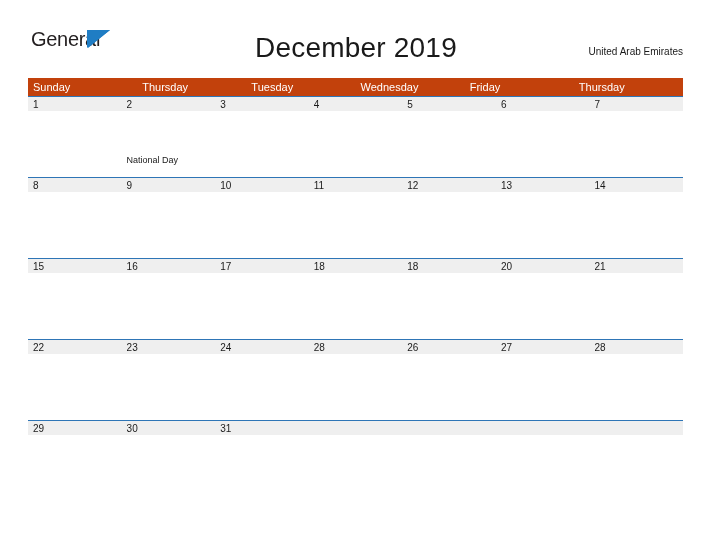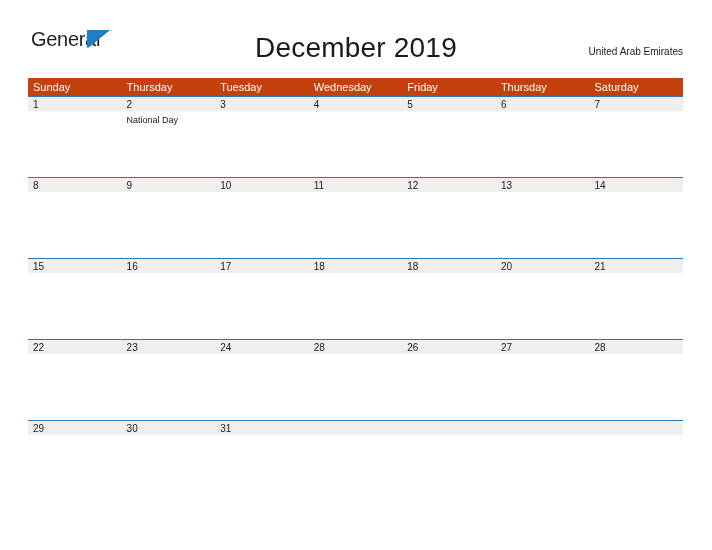--- a/index.html
+++ b/index.html
@@ -134,20 +134,21 @@
 
   .week .events {
     display: flex;
     background: #ffffff;
     height: 66px;
   }
   .week .events .cell {
     flex: 1 1 0;
     padding: 3px 4px 0 5px;
     overflow: hidden;
+    margin-top: 40px;
   }
   .week .events .event {
     font-size: 9px;
     line-height: 12px;
     color: #1a1a1a;
     white-space: nowrap;
     overflow: hidden;
   }
 </style>
 </head>
@@ -178,21 +179,20 @@
 
   <div class="calendar">
 
     <div class="weekday-header">
       <div class="cell">Sunday</div>
       <div class="cell">Thursday</div>
       <div class="cell">Tuesday</div>
       <div class="cell">Wednesday</div>
       <div class="cell">Friday</div>
       <div class="cell">Thursday</div>
-      <div class="cell">Saturday</div>
     </div>
 
     <div class="week">
       <div class="dates">
         <div class="cell">1</div>
         <div class="cell">2</div>
         <div class="cell">3</div>
         <div class="cell">4</div>
         <div class="cell">5</div>
         <div class="cell">6</div>

